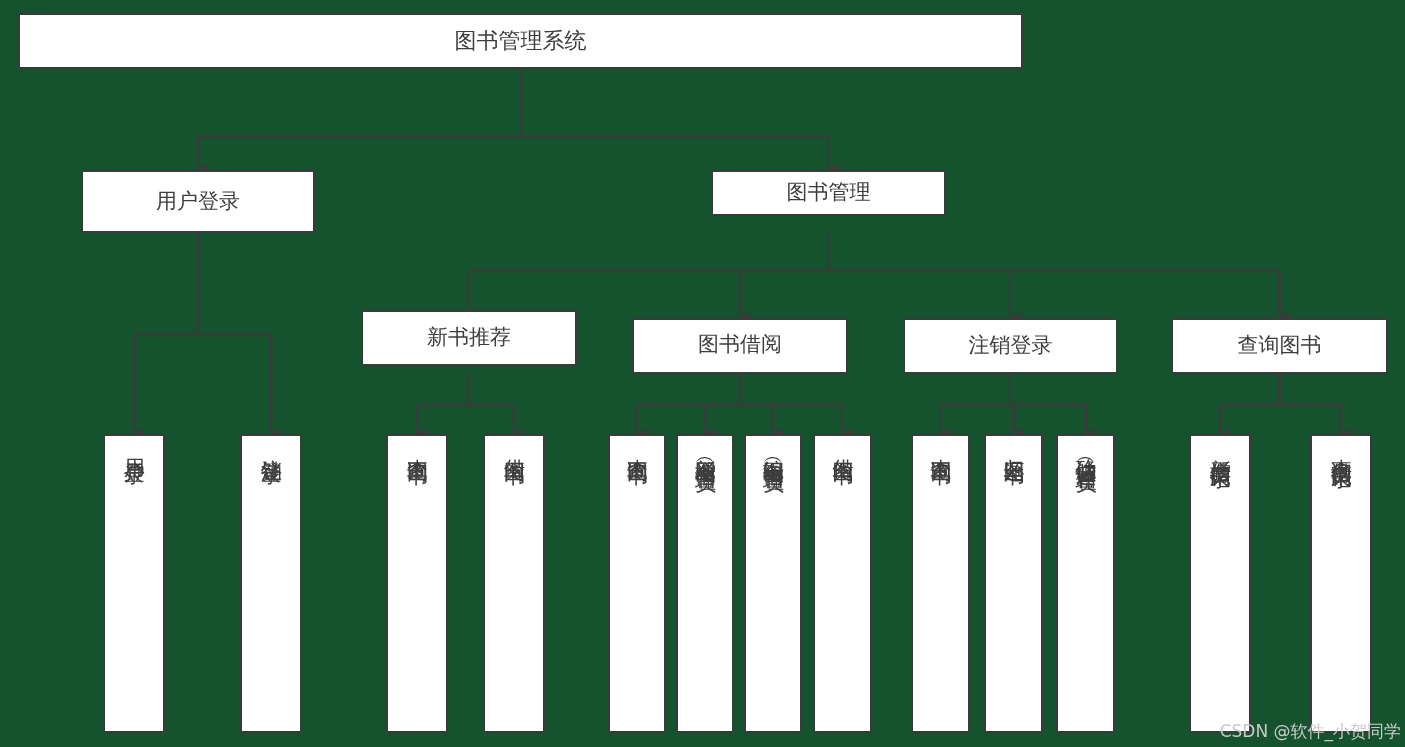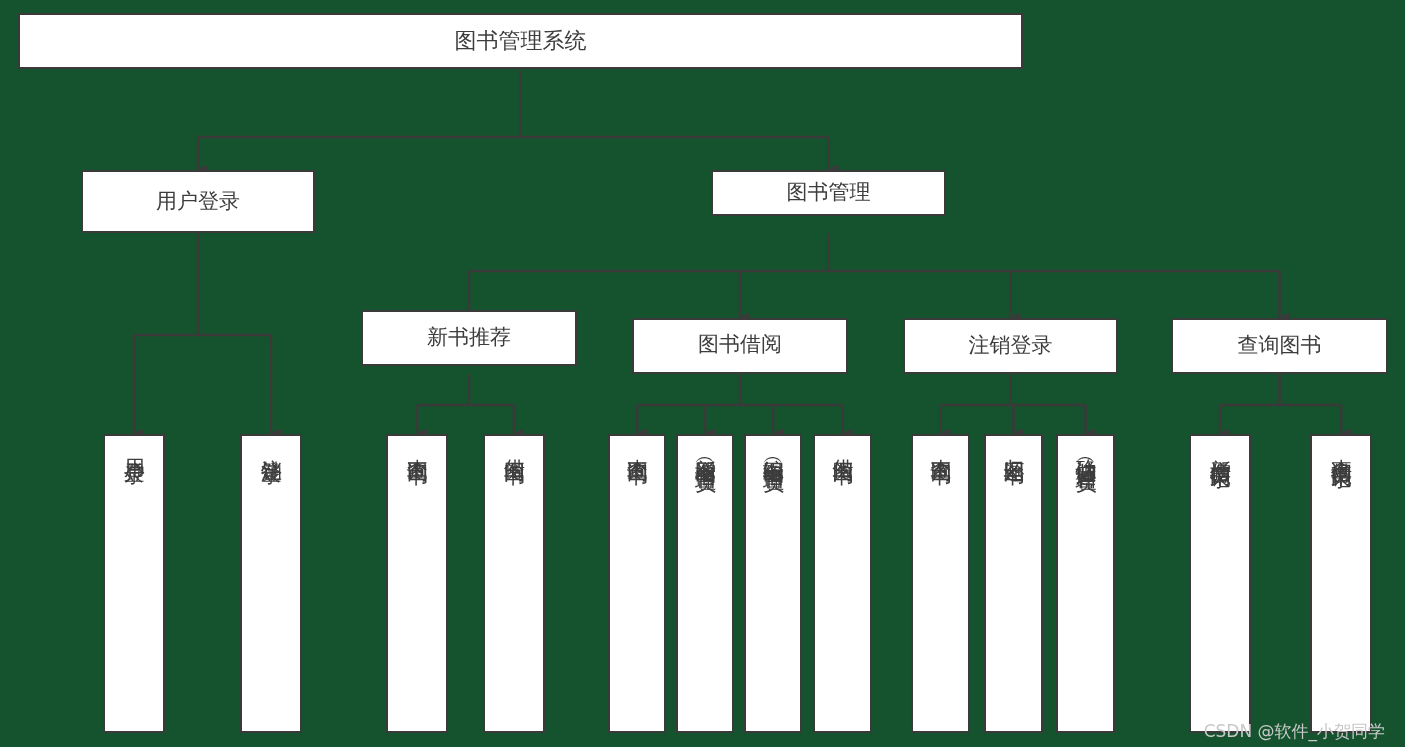--- a/index.html
+++ b/index.html
@@ -55,21 +55,21 @@
   }
   .node.vertical .node-label {
     writing-mode: vertical-rl;
     text-orientation: upright;
     font-size: 21px;
     letter-spacing: 2px;
     line-height: 1;
   }
   .watermark {
     position: absolute;
-    right: 20px;
+    right: 4px;
     bottom: 4px;
     font-size: 17px;
     color: #c9c9c9;
     font-family: "DejaVu Sans", "Liberation Sans", sans-serif;
     white-space: nowrap;
     z-index: 3;
     pointer-events: none;
   }
 </style>
 </head>

